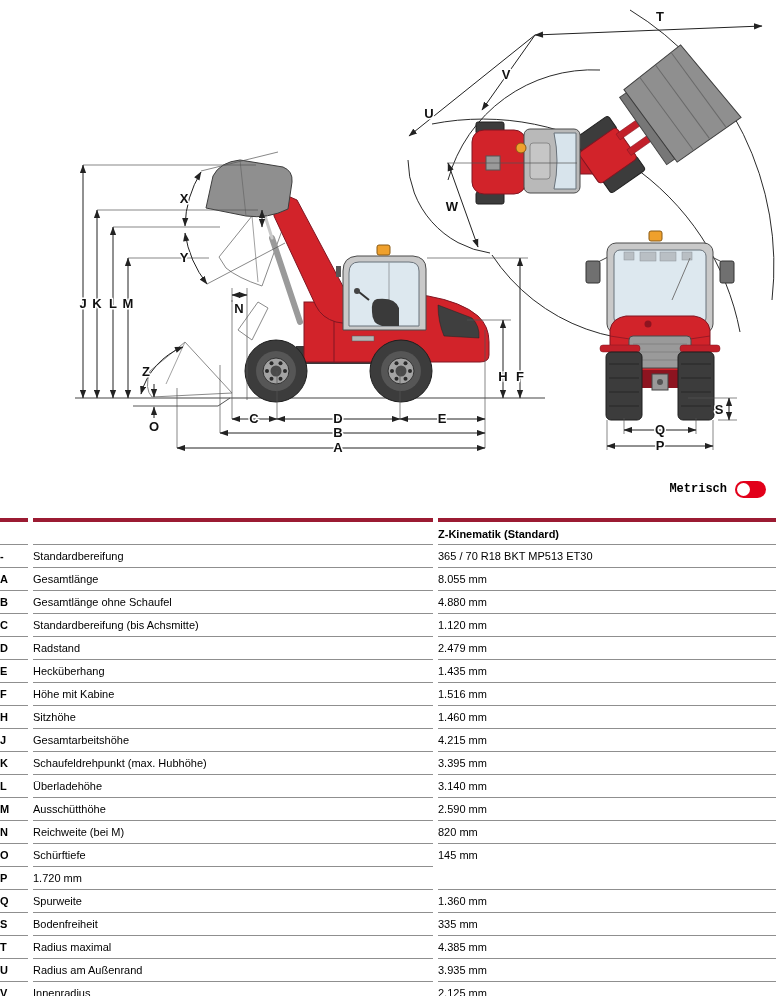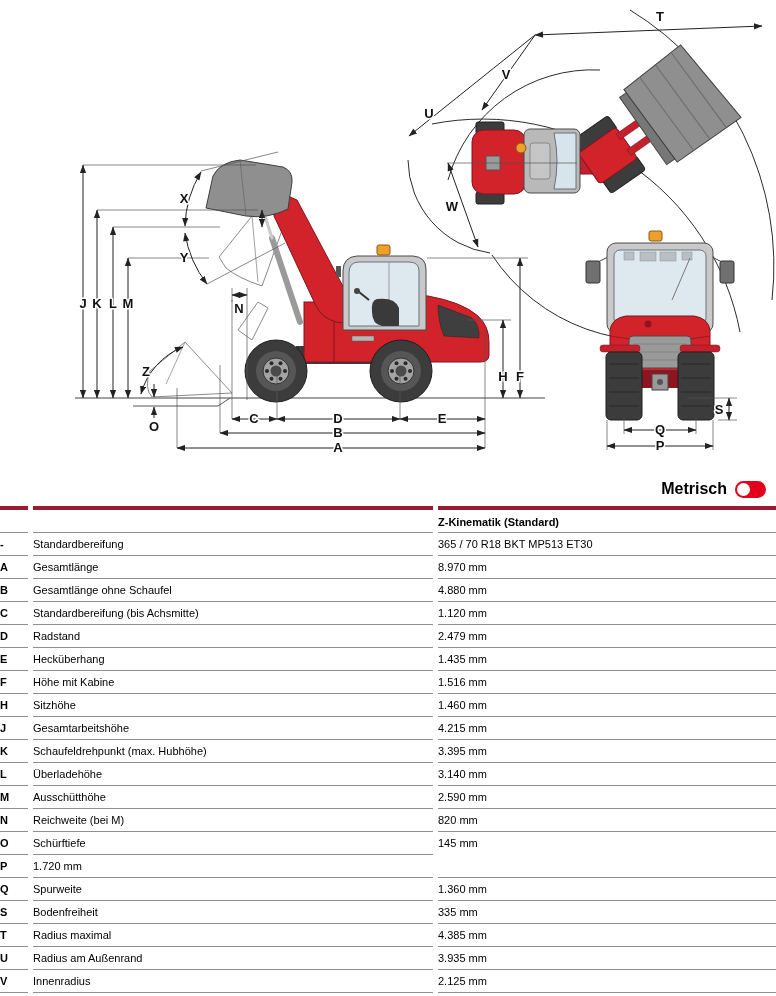--- a/index.html
+++ b/index.html
@@ -13,33 +13,33 @@
   .guide{stroke:#555;stroke-width:.7;fill:none;}
   .arc{stroke:#2b2b2b;stroke-width:1;fill:none;}
   .lbl{font:bold 13px "Liberation Sans",sans-serif;fill:#111;text-anchor:middle;
        paint-order:stroke;stroke:#fff;stroke-width:3px;stroke-linejoin:round;}
   .ghost{fill:#fff;fill-opacity:.92;stroke:#8a8a8a;stroke-width:1;}
   .ghostline{stroke:#8a8a8a;stroke-width:.8;fill:none;}
 
   
   .metric-row{height:34px;display:flex;justify-content:flex-end;align-items:center;
               gap:8px;padding-right:10px;}
-  .metric-label{font-size:16px;font-weight:bold;}
+  .metric-label{font-size:12px;font-weight:bold;font-family:Liberation Mono, monospace;}
   .toggle{width:31px;height:17px;border-radius:9px;background:#e2001a;position:relative;
           border:none;cursor:pointer;}
   .toggle .knob{position:absolute;left:2px;top:2px;width:13px;height:13px;border-radius:50%;
           background:#fff;}
 
   
   .spec-table{width:776px;}
   .t-row{display:grid;grid-template-columns:28px 400px auto;column-gap:5px;}
   .t-row>div{border-top:1px solid #8f8f8f;height:23px;box-sizing:border-box;
              padding-top:5px;font-size:11px;line-height:13px;overflow:hidden;white-space:nowrap;}
   .t-row .t-key{font-weight:bold;}
-  .t-head>div{border-top:4px solid #9b1b32;height:26px;font-weight:bold;padding-top:6px;}
+  .t-head>div{border-top:4px solid #9b1b32;height:26px;font-weight:bold;padding-top:6px;margin-top:12px;}
   .t-foot>div{height:2px;padding:0;}
 </style>
 </head>
 <body>
 
 <div class="page">
 
   <div class="diagram-wrap">
   <svg width="776" height="472" viewBox="0 0 776 472">
     <defs>
@@ -285,21 +285,21 @@
     <div>
   <div class="t-row">
     <div class="t-key">-</div>
     <div class="t-label">Standardbereifung</div>
     <div class="t-value">365 / 70 R18 BKT MP513 ET30</div>
   </div>
 
   <div class="t-row">
     <div class="t-key">A</div>
     <div class="t-label">Gesamtlänge</div>
-    <div class="t-value">8.970 mm</div>
+    <div class="t-value">8.055 mm</div>
   </div>
 
   <div class="t-row">
     <div class="t-key">B</div>
     <div class="t-label">Gesamtlänge ohne Schaufel</div>
     <div class="t-value">4.880 mm</div>
   </div>
 
   <div class="t-row">
     <div class="t-key">C</div>

